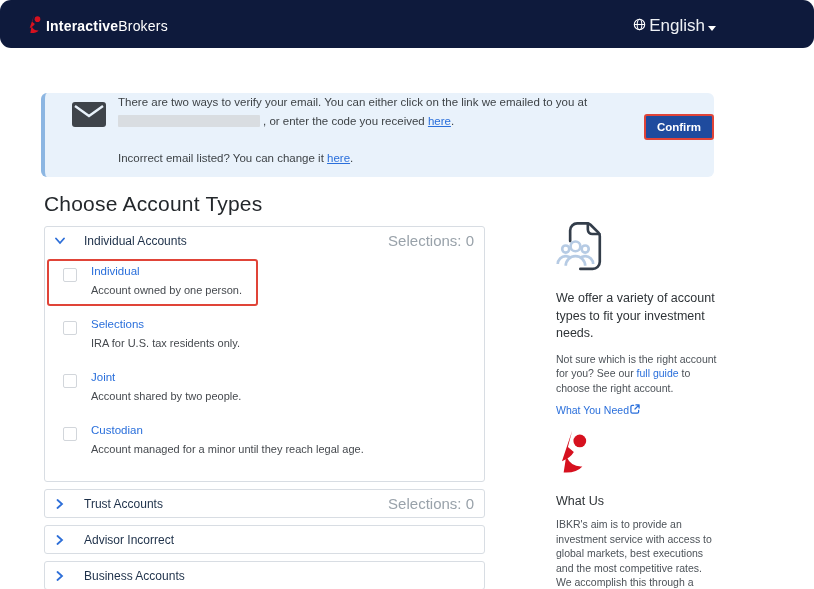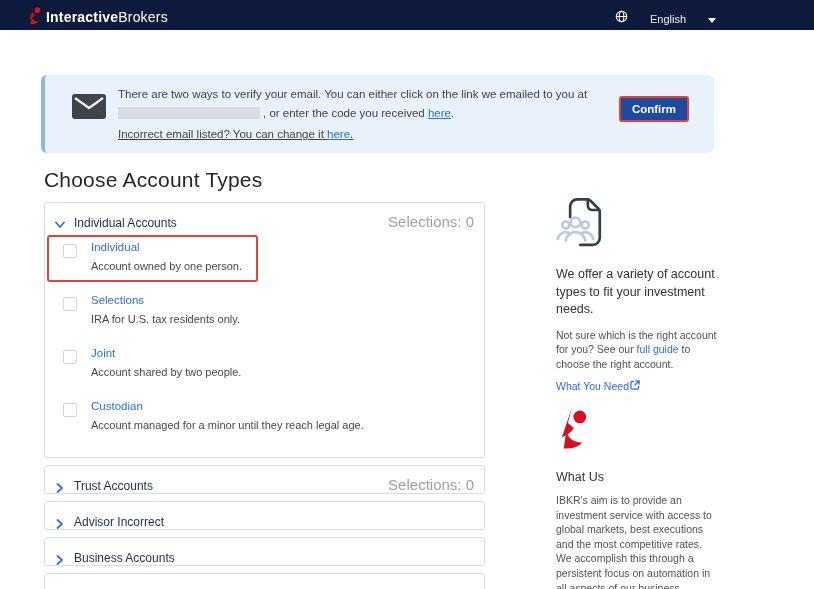--- a/index.html
+++ b/index.html
@@ -9,56 +9,56 @@
     --banner_bg:#e9f2fb;
     --banner_border:#8cb6e2;
     --confirm_bg:#1f4b9e;
     --highlight_red:#e04438;
   }
   *{box-sizing:border-box;}
   body{margin:0;width:814px;height:589px;overflow:hidden;background:#fff;
        font-family:"Liberation Sans",sans-serif;}
 
   
-  .navbar{height:30px;background:var(--navbar_bg);display:flex;align-items:center;
-          padding:4px 98px 0 27px;}
+  .navbar{height:48px;background:var(--navbar_bg);display:flex;align-items:center;
+          padding:4px 98px 0 27px;border-radius:11px;}
   .brand{display:flex;align-items:center;gap:4px;cursor:pointer;}
   .brand-text{color:#fff;font-size:14px;letter-spacing:.2px;}
   .brand-text .bold{font-weight:700;}
-  .lang{margin-left:auto;display:flex;align-items:flex-end;gap:22px;color:#eef1f5;
-        font-size:11px;cursor:pointer;}
+  .lang{margin-left:auto;display:flex;align-items:flex-start;gap:3px;color:#eef1f5;
+        font-size:17px;cursor:pointer;}
 
   
   .banner{position:relative;margin:45px 0 0 41px;width:673px;min-height:62px;
           background:var(--banner_bg);border-left:4px solid var(--banner_border);
-          border-radius:6px;display:flex;padding:10px 120px 9px 0;}
+          border-radius:6px;display:flex;padding:0 120px 9px 0;}
   .banner-icon{flex:0 0 34px;margin-left:27px;padding-top:9px;}
   .banner-text{margin-left:12px;font-size:11.5px;color:#3e4347;line-height:19px;}
   .redacted{display:inline-block;width:142px;height:12px;background:#d9dde1;
             border-radius:1px;vertical-align:-2px;margin-right:3px;}
   a.here-link{color:var(--link_blue);text-decoration:underline;cursor:pointer;}
   a.plain-link{color:var(--link_blue);text-decoration:none;cursor:pointer;}
-  .line3{margin-top:2px;text-decoration:underline;}
-  .confirm{position:absolute;right:25px;top:21px;background:var(--confirm_bg);
+  .line3{margin-top:18px;}
+  .confirm{position:absolute;right:0;top:21px;background:var(--confirm_bg);
            color:#fff;border:2px solid var(--highlight_red);border-radius:3px;
            font-size:11.5px;font-weight:600;padding:5px 11px;cursor:pointer;
            font-family:inherit;}
 
   
   .page-title{margin:15px 0 0 44px;font-size:21px;font-weight:400;color:#24282c;
               letter-spacing:.2px;}
 
   
   .content{display:flex;margin:10px 0 0 44px;}
   .main-col{width:441px;}
   .sidebar{width:163px;margin-left:71px;margin-top:-8px;}
 
   
   .panel{border:1px solid #d8dde3;border-radius:3px;margin-bottom:7px;background:#fff;}
-  .panel-header{height:27px;display:flex;align-items:flex-end;padding:0 10px;cursor:pointer;}
+  .panel-header{height:27px;display:flex;align-items:center;padding:0 10px;cursor:pointer;gap:10px;}
   .chev{width:10px;height:10px;margin-right:9px;display:flex;align-items:center;}
   .chev.right svg{transform:rotate(-90deg);}
   .panel-title{font-size:12px;color:#1d3049;}
   .selections{margin-left:auto;font-size:15px;color:#99a2aa;}
   .panel-body{padding:5px 0 10px 0;}
   .option{position:relative;border:2px solid transparent;border-radius:3px;
           margin:0 0 6px 2px;padding:4px 14px 6px 42px;width:max-content;max-width:390px;}
   .option.highlighted{border-color:var(--highlight_red);}
   .checkbox{position:absolute;left:14px;top:7px;width:14px;height:14px;
             border:1px solid #d2d6db;border-radius:2px;background:#fff;cursor:pointer;}

